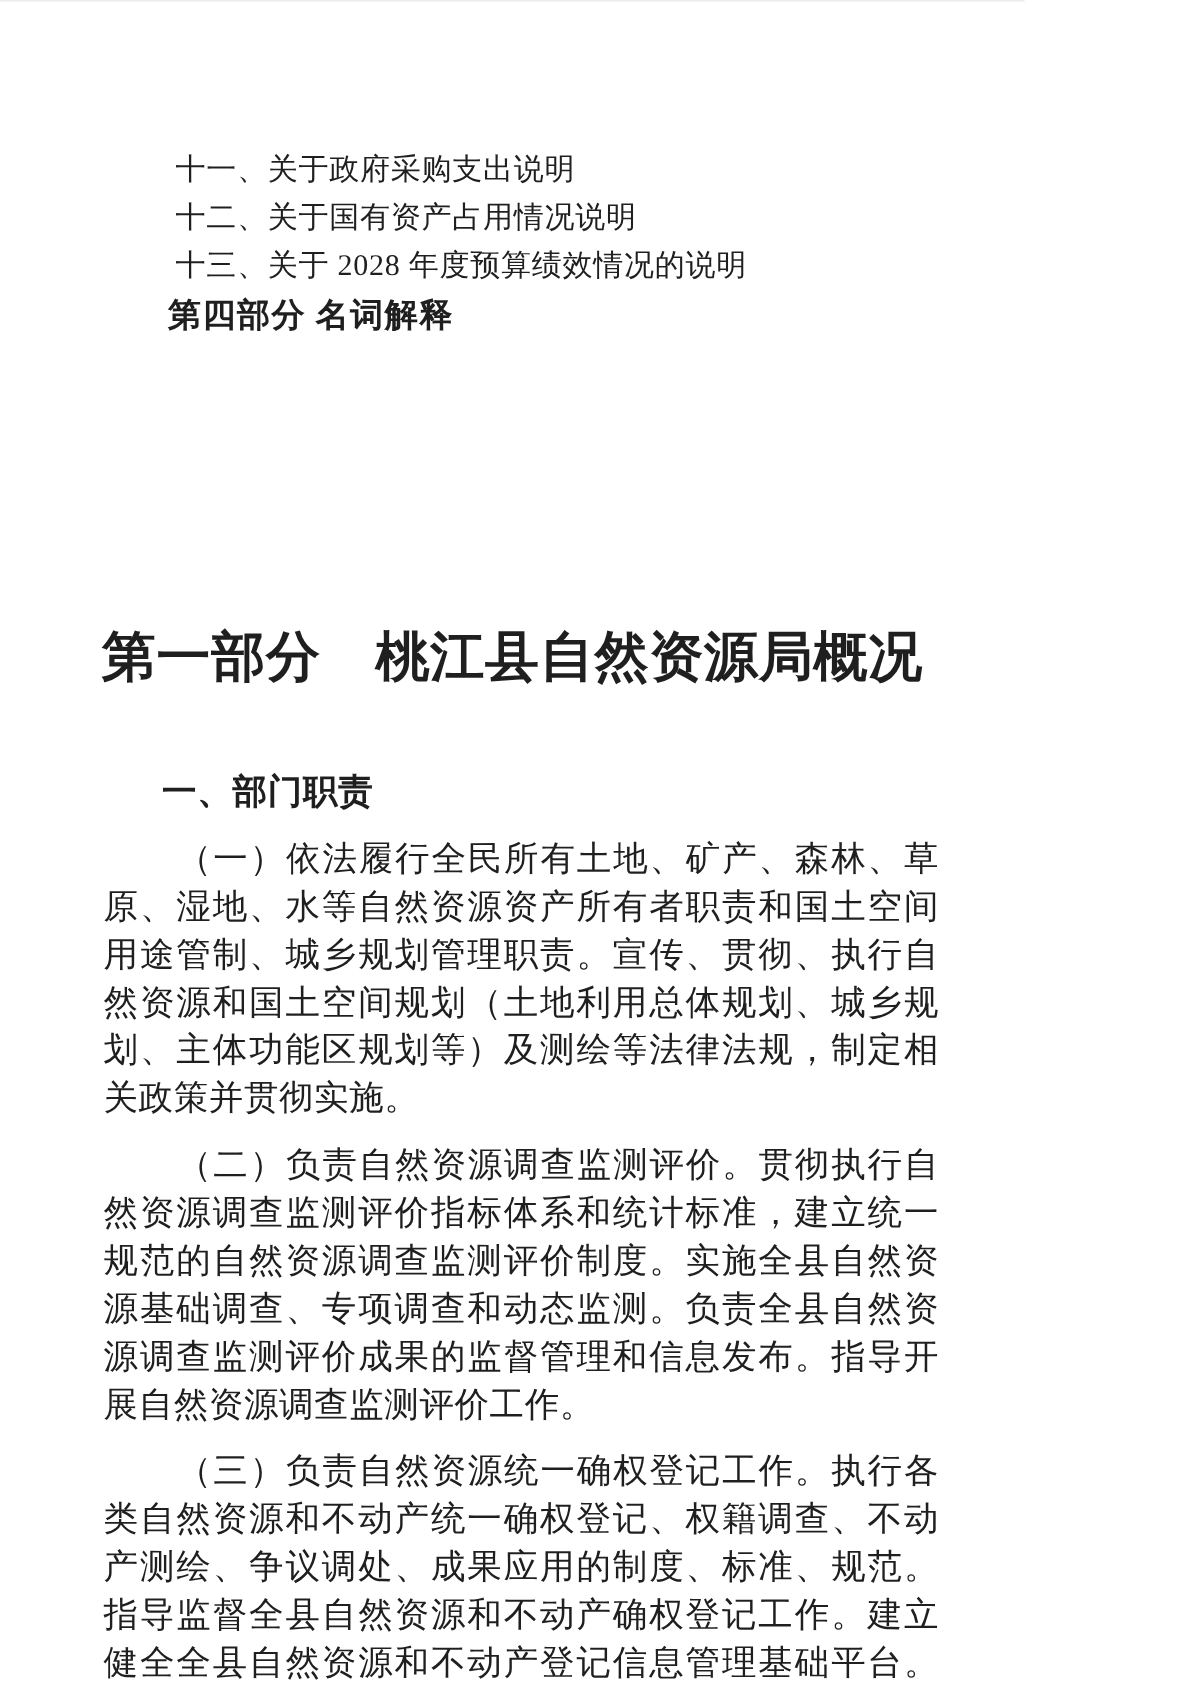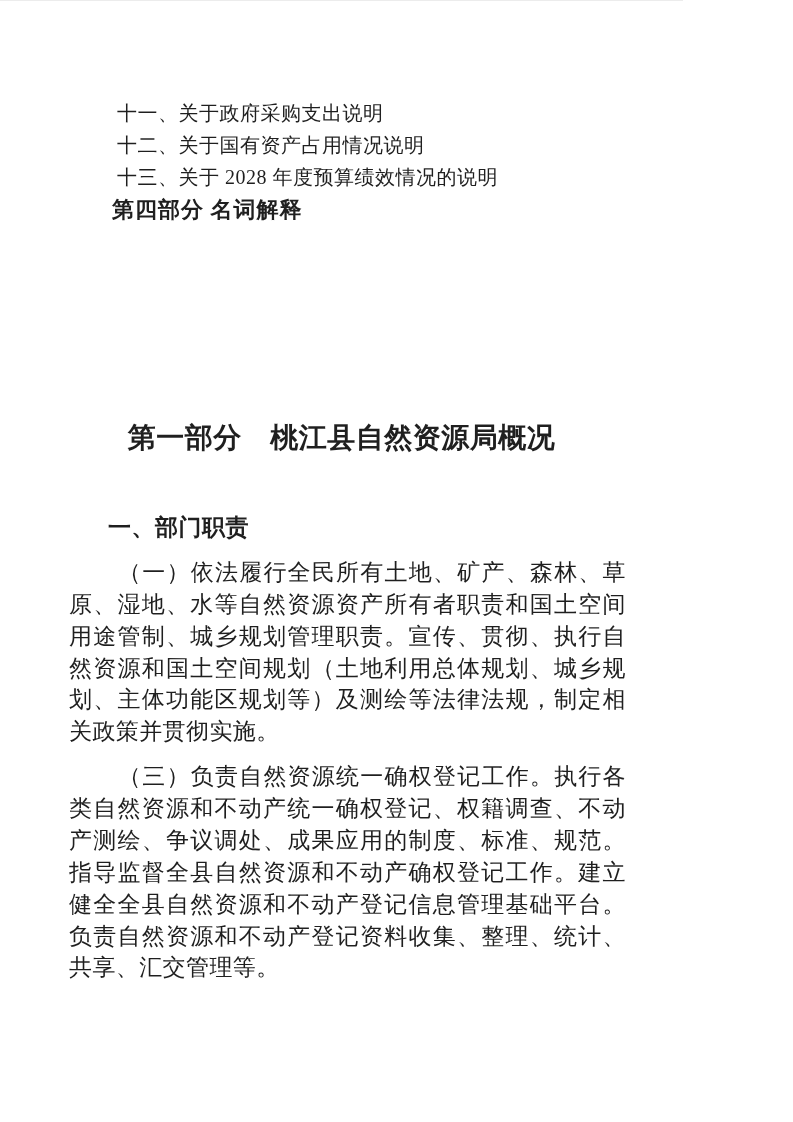--- a/index.html
+++ b/index.html
@@ -42,21 +42,21 @@
     white-space: nowrap;
   }
 
   
   .chapter-heading {
     position: absolute;
     top: 416px;
     left: 0;
     width: 100%;
     text-align: center;
-    font-size: 28px;
+    font-size: 36px;
     font-weight: bold;
     line-height: 42px;
     letter-spacing: 0.5px;
   }
 
   
   .content {
     position: absolute;
     top: 511px;
     left: 56px;
@@ -88,16 +88,17 @@
     <div class="toc-item">十二、关于国有资产占用情况说明</div>
     <div class="toc-item">十三、关于 2028 年度预算绩效情况的说明</div>
     <div class="toc-part">第四部分 名词解释</div>
   </div>
 
   <div class="chapter-heading">第一部分　桃江县自然资源局概况</div>
 
   <div class="content">
     <div class="section-title">一、部门职责</div>
     <p class="body-paragraph">（一）依法履行全民所有土地、矿产、森林、草原、湿地、水等自然资源资产所有者职责和国土空间用途管制、城乡规划管理职责。宣传、贯彻、执行自然资源和国土空间规划（土地利用总体规划、城乡规划、主体功能区规划等）及测绘等法律法规，制定相关政策并贯彻实施。</p>
+    <p class="body-paragraph">（二）负责自然资源调查监测评价。贯彻执行自然资源调查监测评价指标体系和统计标准，建立统一规范的自然资源调查监测评价制度。实施全县自然资源基础调查、专项调查和动态监测。负责全县自然资源调查监测评价成果的监督管理和信息发布。指导开展自然资源调查监测评价工作。</p>
     <p class="body-paragraph">（三）负责自然资源统一确权登记工作。执行各类自然资源和不动产统一确权登记、权籍调查、不动产测绘、争议调处、成果应用的制度、标准、规范。指导监督全县自然资源和不动产确权登记工作。建立健全全县自然资源和不动产登记信息管理基础平台。负责自然资源和不动产登记资料收集、整理、统计、共享、汇交管理等。</p>
   </div>
 
 </div>
 
 </body></html>

